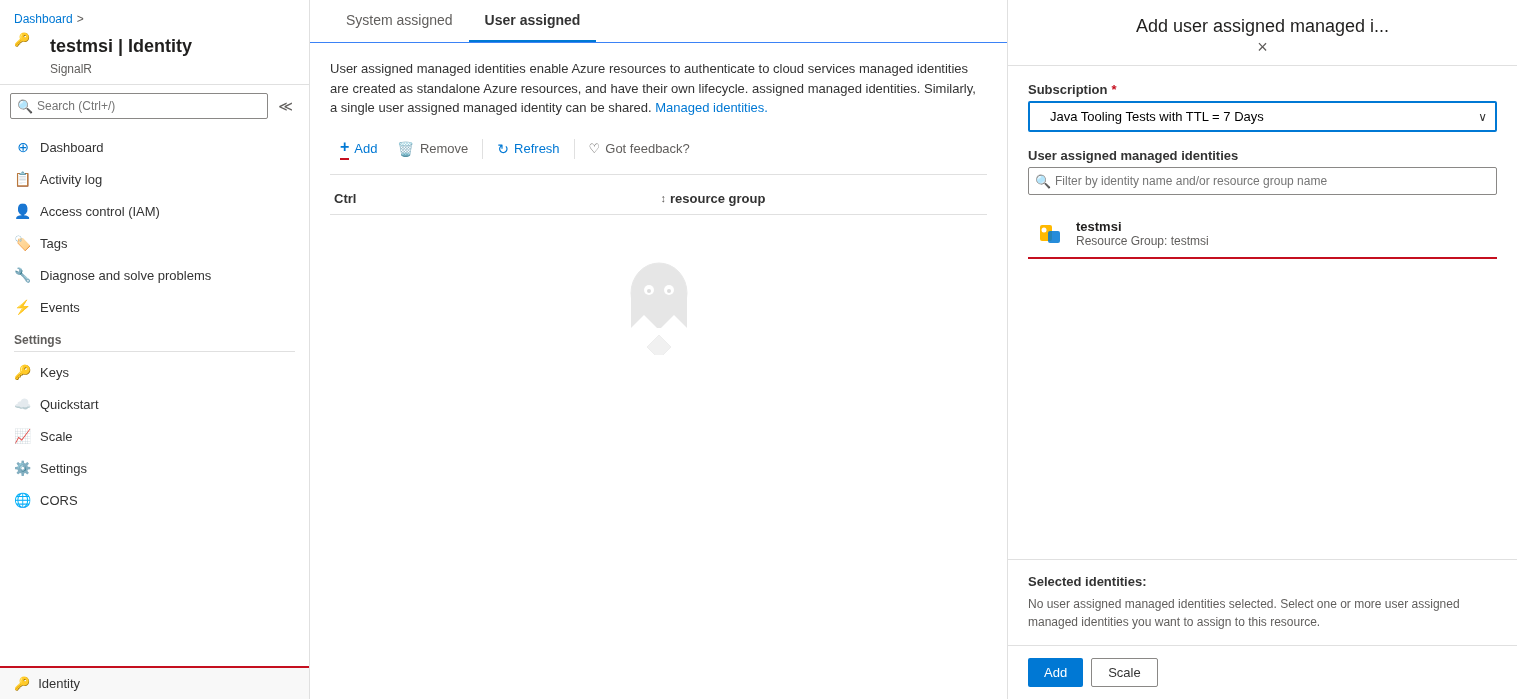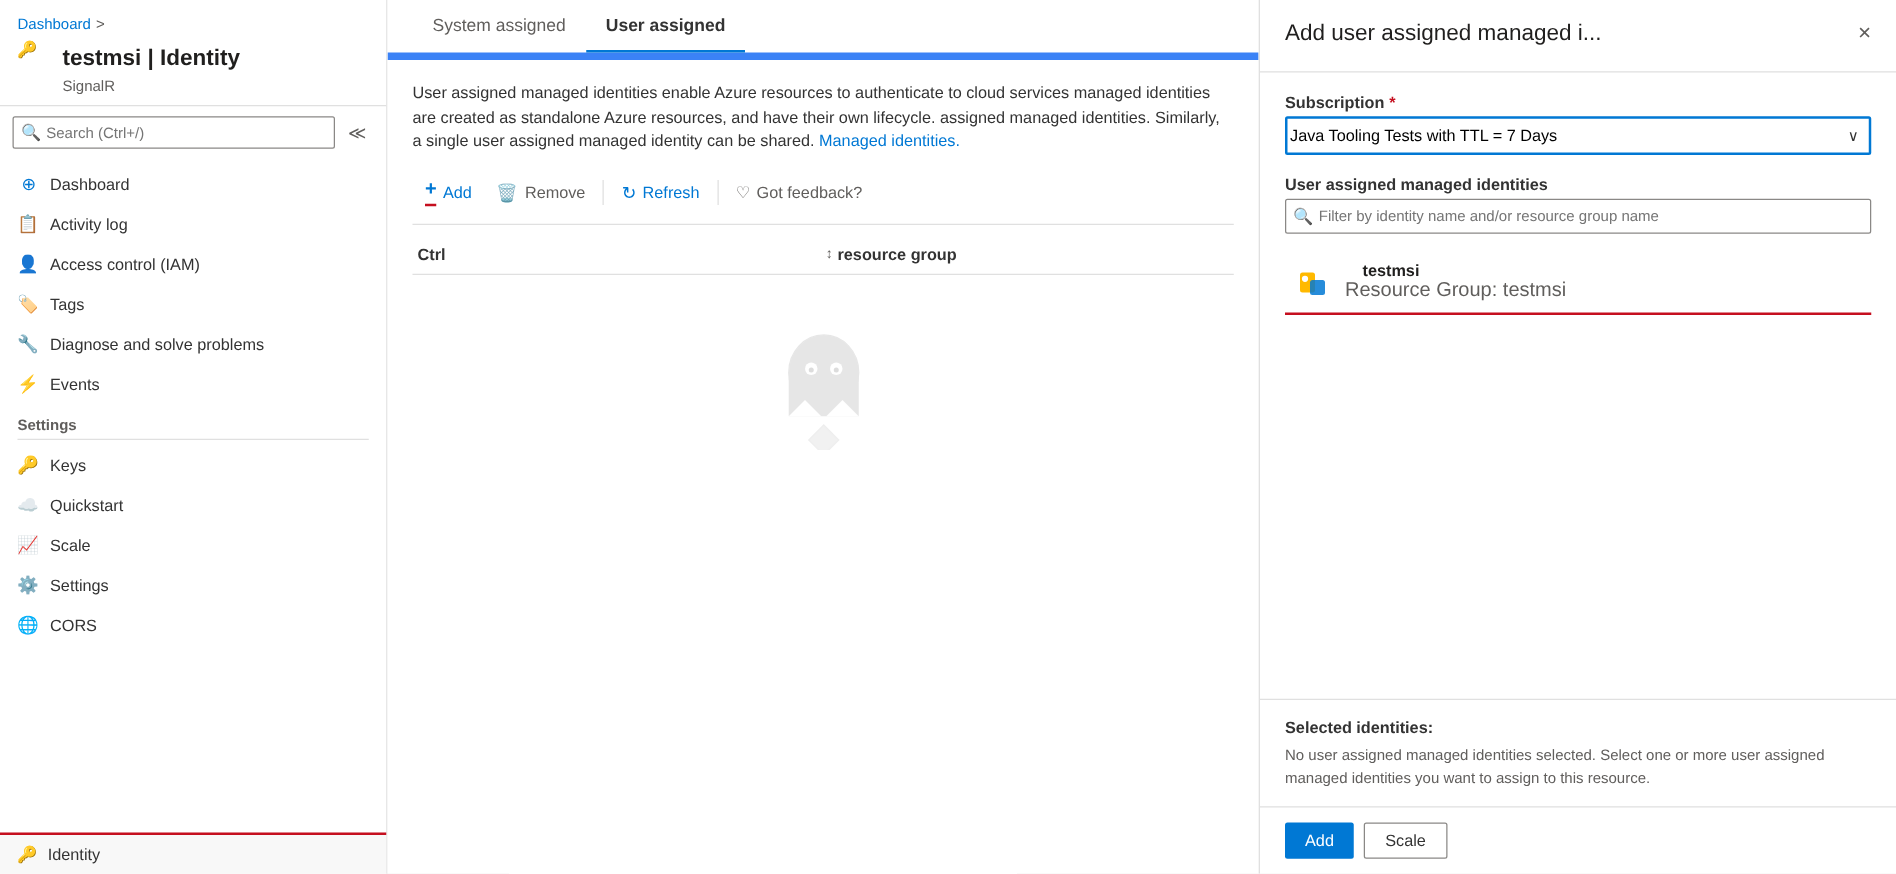--- a/index.html
+++ b/index.html
@@ -20,21 +20,21 @@
     .search-row { display: flex; align-items: center; position: relative; }
     .collapse-btn { background: none; border: none; color: #605e5c; cursor: pointer; font-size: 14px; padding: 4px 6px; }
     .sidebar-nav { flex: 1; overflow-y: auto; padding: 4px 0; }
     .nav-item { display: flex; align-items: center; gap: 8px; padding: 7px 14px; cursor: pointer; color: #333; font-size: 13px; }
     .nav-item-icon { width: 18px; height: 18px; display: flex; align-items: center; justify-content: center; flex-shrink: 0; font-size: 14px; }
     .nav-section-label { font-size: 12px; font-weight: 600; color: #605e5c; padding: 10px 14px 4px; }
     .sidebar-bottom { border-top: 2px solid #c50f1f; padding: 8px 14px; display: flex; align-items: center; gap: 8px; background: #f8f8f8; }
 
     
     .main { flex: 1; display: flex; flex-direction: column; background: #fff; overflow: hidden; }
-    .main-tabs { display: flex; padding: 0 20px; border-bottom: 6px solid #3b82f6; gap: 0; text-align: center; }
+    .main-tabs { display: flex; padding: 0 20px; border-bottom: 1px solid #3b82f6; gap: 0; text-align: center; }
     .tab { padding: 12px 16px; cursor: pointer; color: #605e5c; font-size: 14px; border-bottom: 2px solid transparent; }
     .tab.active { color: #333; border-bottom: 2px solid #0078d4; font-weight: 600; }
     .main-body { flex: 1; overflow-y: auto; padding: 16px 20px; }
     .description { font-size: 13px; color: #333; line-height: 1.5; margin-bottom: 14px; max-width: 650px; }
     .description a { color: #0078d4; text-decoration: none; }
     .toolbar { display: flex; align-items: center; gap: 0; margin-bottom: 8px; border-bottom: 1px solid #e0e0e0; padding-bottom: 8px; }
     .toolbar-btn { display: flex; align-items: center; gap: 5px; padding: 6px 10px; background: none; border: none; cursor: pointer; color: #0078d4; font-size: 13px; }
     .toolbar-btn .btn-icon { font-size: 14px; }
     .toolbar-btn.add .btn-icon { color: #0078d4; }
     .toolbar-btn.remove { color: #605e5c; }
@@ -44,39 +44,39 @@
     .table-header { display: flex; align-items: center; padding: 8px 0; border-bottom: 1px solid #e0e0e0; font-weight: 600; font-size: 13px; color: #333; }
     .col-name { flex: 1; padding-left: 4px; }
     .col-rg { flex: 1; display: flex; align-items: center; gap: 4px; }
     .sort-icon { font-size: 11px; color: #605e5c; }
     .table-empty { padding: 16px 4px; color: #333; font-size: 13px; }
     .no-results-area { display: flex; flex-direction: column; align-items: center; justify-content: center; padding: 40px; }
     .ghost-icon { opacity: 0.2; width: 100px; height: 100px; }
 
     
     .right-panel { width: 510px; background: #fff; border-left: 1px solid #e0e0e0; display: flex; flex-direction: column; flex-shrink: 0; }
-    .panel-header { display: flex; align-items: center; justify-content: space-between; padding: 16px 20px 20px; border-bottom: 1px solid #e0e0e0; }
+    .panel-header { display: flex; align-items: center; justify-content: space-between; padding: 16px 20px 7px; border-bottom: 1px solid #e0e0e0; flex-direction: column; }
     .panel-title { font-size: 18px; font-weight: 400; color: #201f1e; }
     .panel-close { background: none; border: none; cursor: pointer; font-size: 18px; color: #605e5c; }
     .panel-body { flex: 1; overflow-y: auto; padding: 16px 20px; }
     .field-label { font-size: 13px; font-weight: 600; color: #333; margin-bottom: 4px; display: flex; align-items: center; gap: 4px; }
     .required { color: #c50f1f; }
-    .subscription-select { width: 100%; padding: 6px 2px; border: 2px solid #0078d4; border-radius: 2px; font-size: 13px; background: #fff; cursor: pointer; appearance: none; -webkit-appearance: none; outline: none; }
+    .subscription-select { width: 100%; padding: 6px 20px; border: 2px solid #0078d4; border-radius: 2px; font-size: 13px; background: #fff; cursor: pointer; appearance: none; -webkit-appearance: none; outline: none; }
     .select-wrapper { position: relative; margin-bottom: 16px; }
     .select-arrow { position: absolute; right: 10px; top: 50%; transform: translateY(-50%); font-size: 12px; color: #333; pointer-events: none; }
     .field-group { margin-bottom: 14px; }
     .filter-input-wrapper { position: relative; }
     .filter-input { width: 100%; padding: 6px 8px 6px 26px; border: 1px solid #8a8886; border-radius: 2px; font-size: 12px; color: #605e5c; outline: none; }
     .filter-icon { position: absolute; left: 7px; top: 50%; transform: translateY(-50%); color: #605e5c; font-size: 13px; }
     .identity-list { margin-top: 10px; }
     .identity-item { display: flex; align-items: center; gap: 10px; padding: 8px 6px; cursor: pointer; border-bottom: 2px solid #c50f1f; }
     .identity-avatar { width: 32px; height: 32px; display: flex; align-items: center; justify-content: center; flex-shrink: 0; }
     .identity-info { flex: 1; }
-    .identity-name { font-size: 13px; font-weight: 600; color: #201f1e; margin-left: 14px; }
-    .identity-rg { font-size: 16px; color: #605e5c; }
+    .identity-name { font-size: 13px; font-weight: 600; color: #201f1e; }
+    .identity-rg { font-size: 12px; color: #605e5c; }
     .selected-section { padding: 14px 20px; border-top: 1px solid #e0e0e0; }
     .selected-label { font-size: 13px; font-weight: 700; color: #333; margin-bottom: 6px; }
     .selected-desc { font-size: 12px; color: #605e5c; line-height: 1.5; }
     .panel-footer { padding: 12px 20px; border-top: 1px solid #e0e0e0; display: flex; gap: 8px; }
     .btn-primary { padding: 6px 16px; background: #0078d4; color: #fff; border: none; border-radius: 2px; cursor: pointer; font-size: 13px; }
     .btn-secondary { padding: 6px 16px; background: #fff; color: #333; border: 1px solid #8a8886; border-radius: 2px; cursor: pointer; font-size: 13px; }
 
     
     .icon-yellow { color: #ffb900; }
     .icon-blue { color: #0078d4; }

